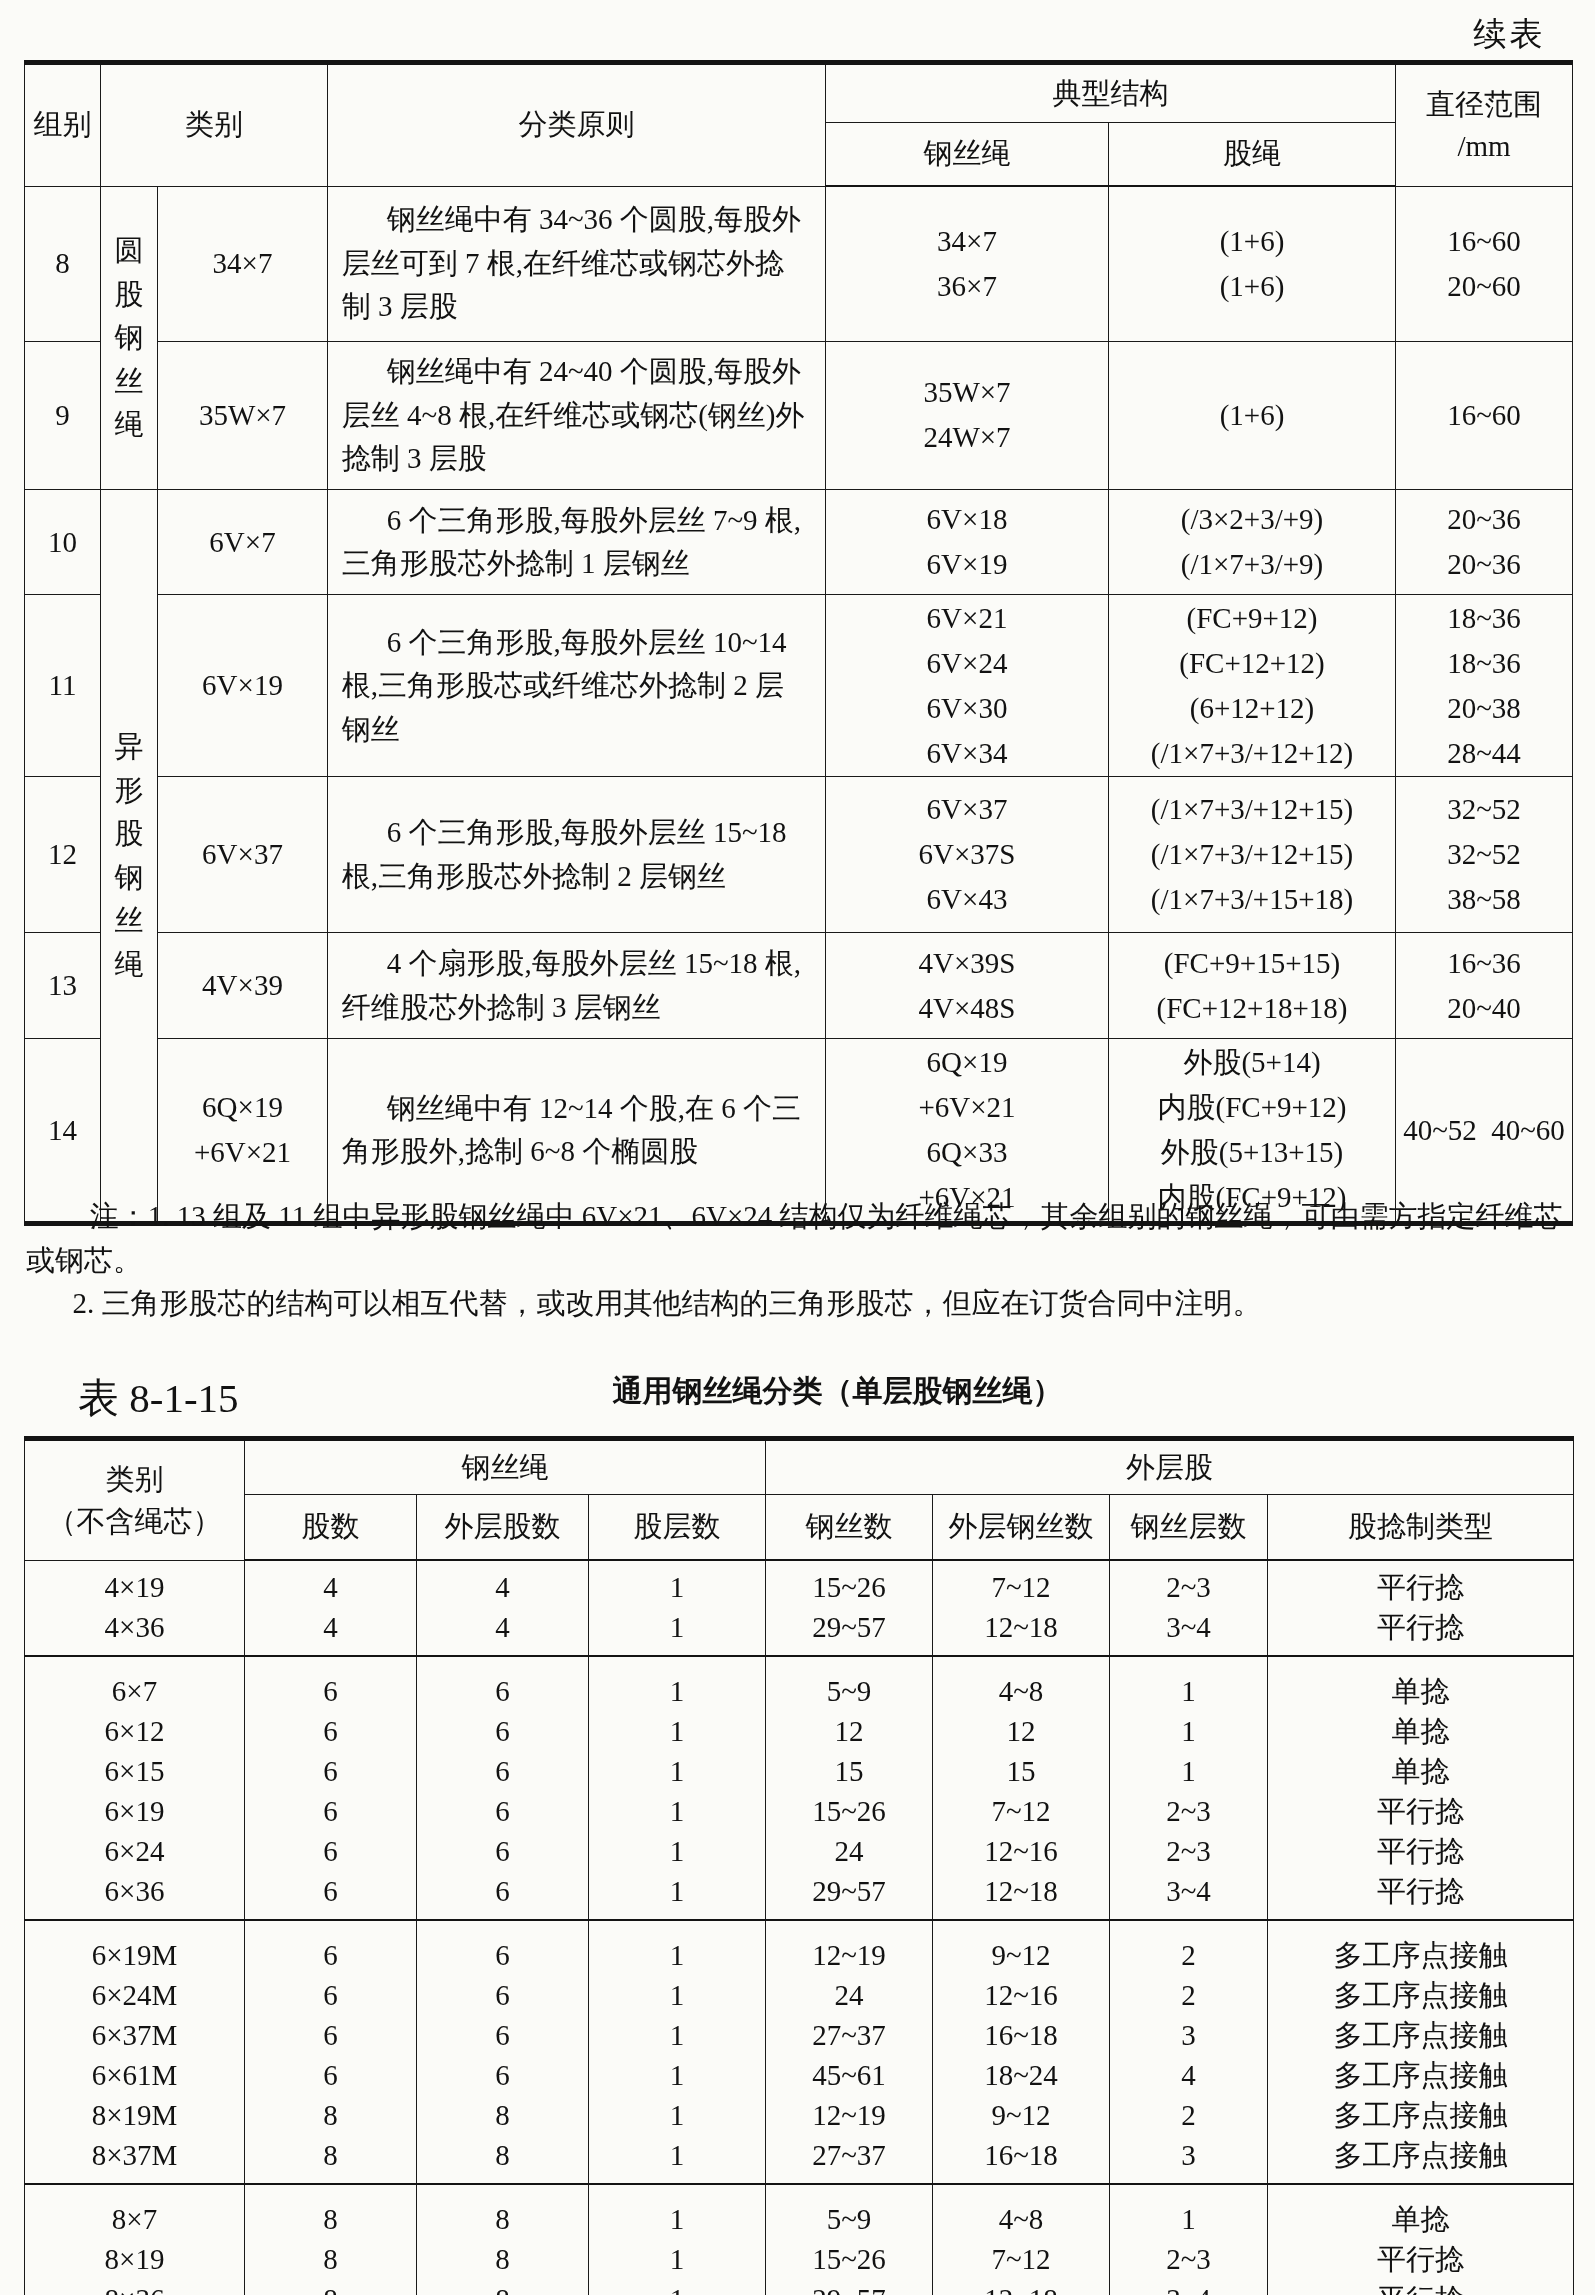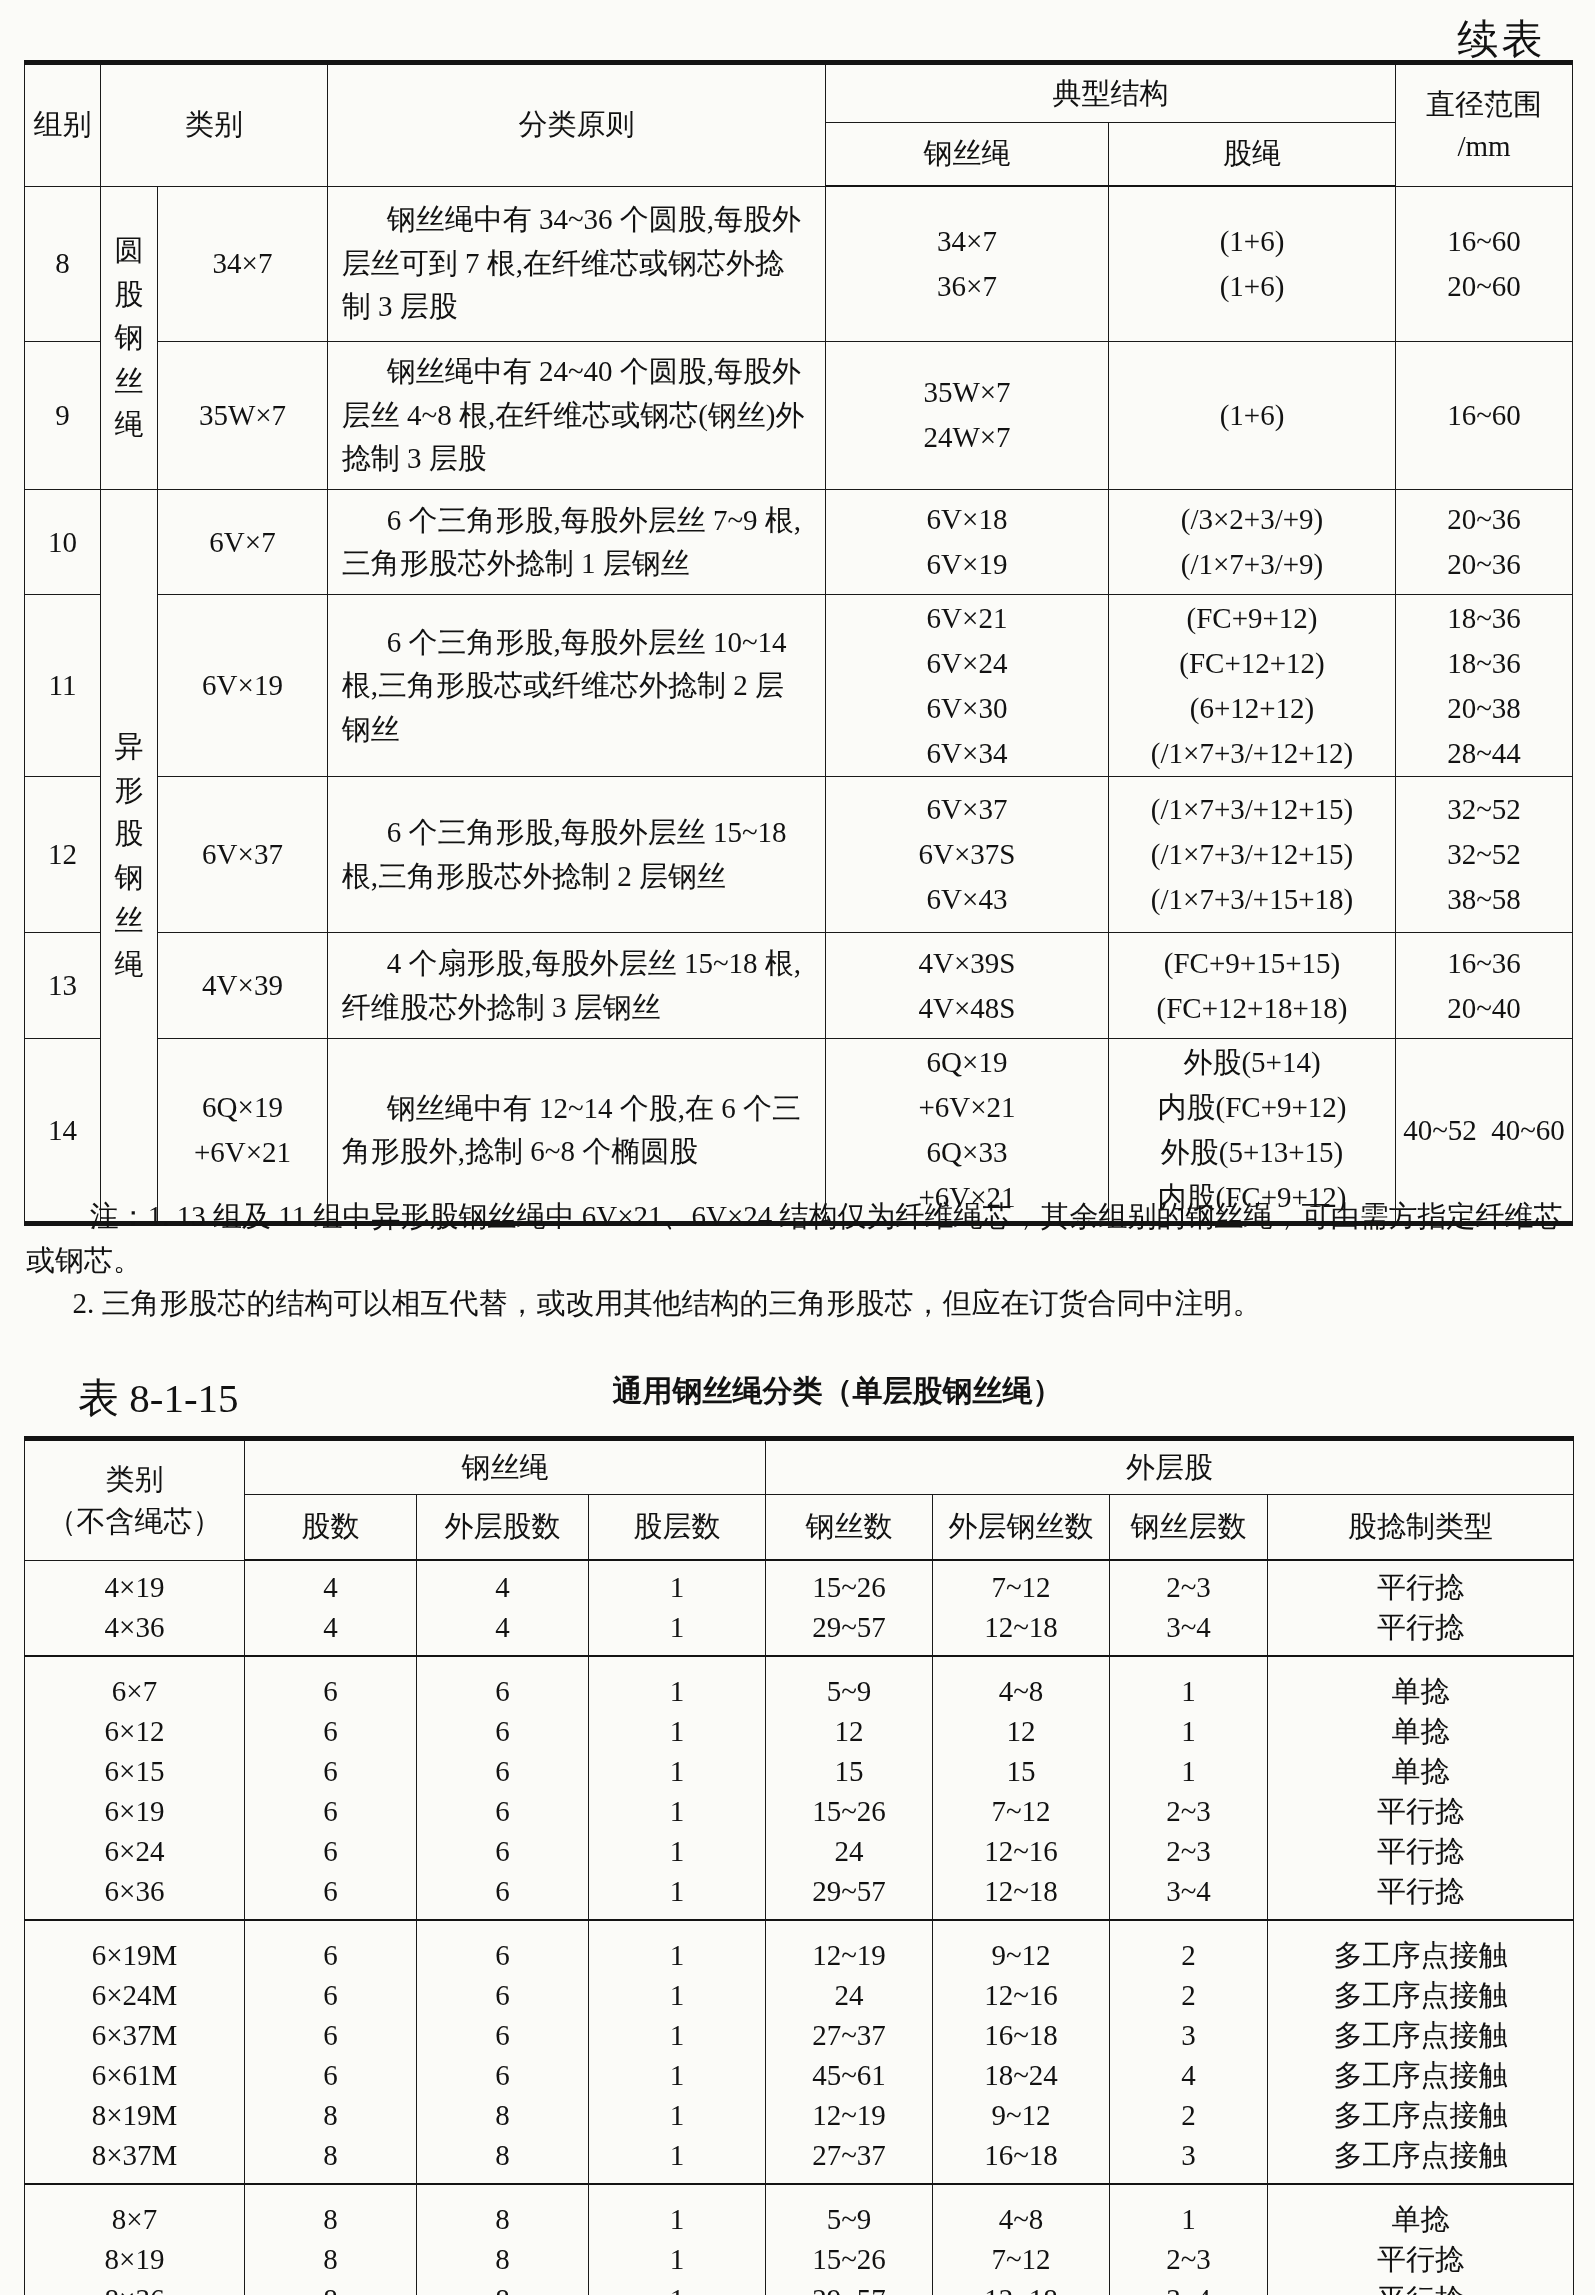--- a/index.html
+++ b/index.html
@@ -3,21 +3,21 @@
 <meta charset="utf-8">
 <style>
   html,body{margin:0;padding:0;}
   body{
     width:1596px;height:2295px;overflow:hidden;
     background:#fbfbf8;color:#121212;
     font-family:"Liberation Serif","DejaVu Serif",serif;
     font-size:29px;
   }
   .page{position:relative;width:1596px;height:2295px;}
-  .continued{position:absolute;top:12px;right:50px;font-size:41px;letter-spacing:3.4px;}
+  .continued{position:absolute;top:12px;right:50px;font-size:33px;letter-spacing:3.4px;}
 
   table{border-collapse:collapse;table-layout:fixed;}
   th,td{font-weight:normal;text-align:center;vertical-align:middle;padding:0;}
 
   
   #t1{position:absolute;left:24px;top:60px;width:1548px;
       border-top:5.2px solid #141414;border-bottom:5.2px solid #141414;}
   #t1 th,#t1 td{border:1.7px solid #1a1a1a;}
   #t1 tr.h1 th{height:57px;}
   #t1 tr.h2 th{height:62px;border-bottom:2.6px solid #141414;}

